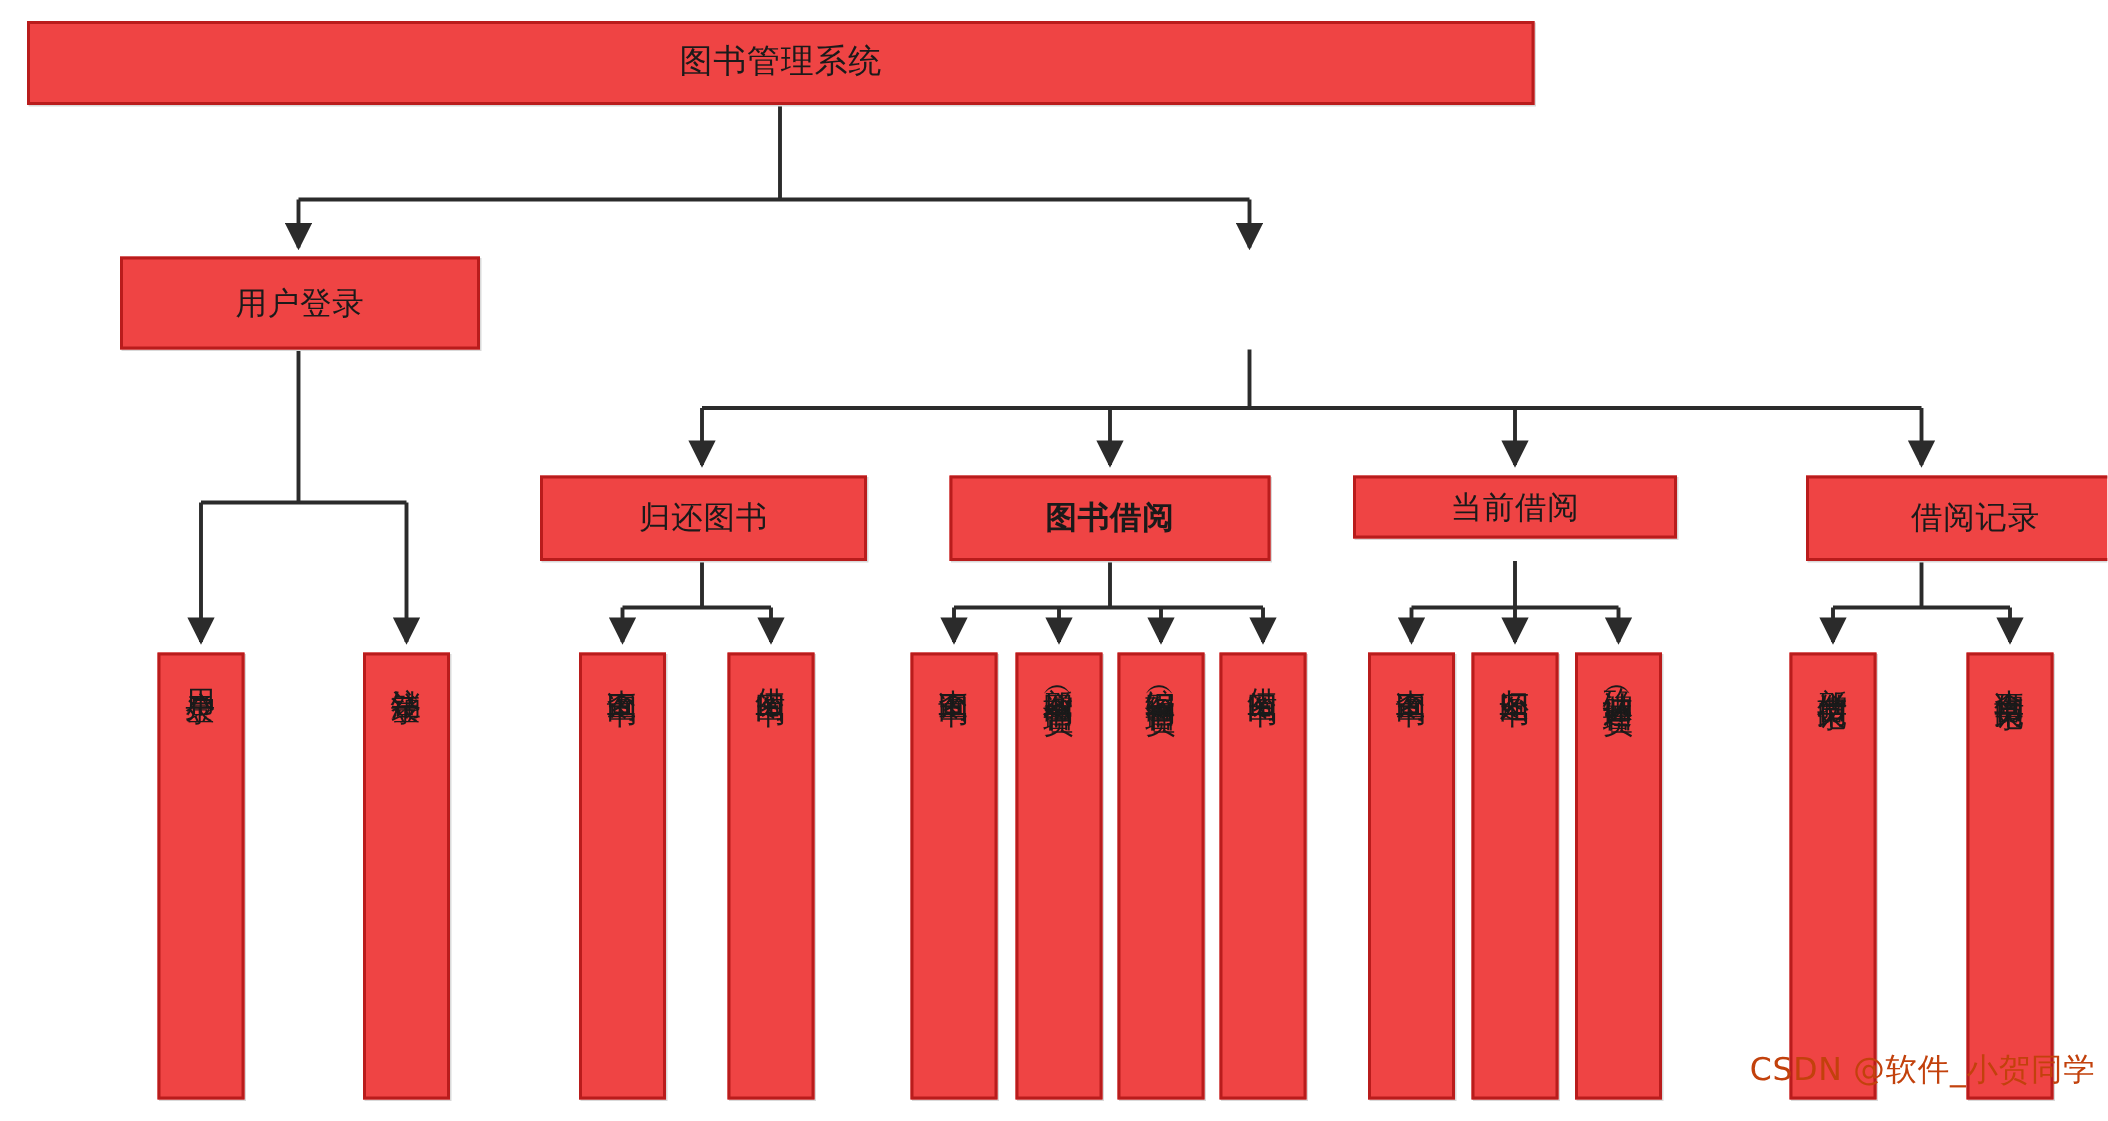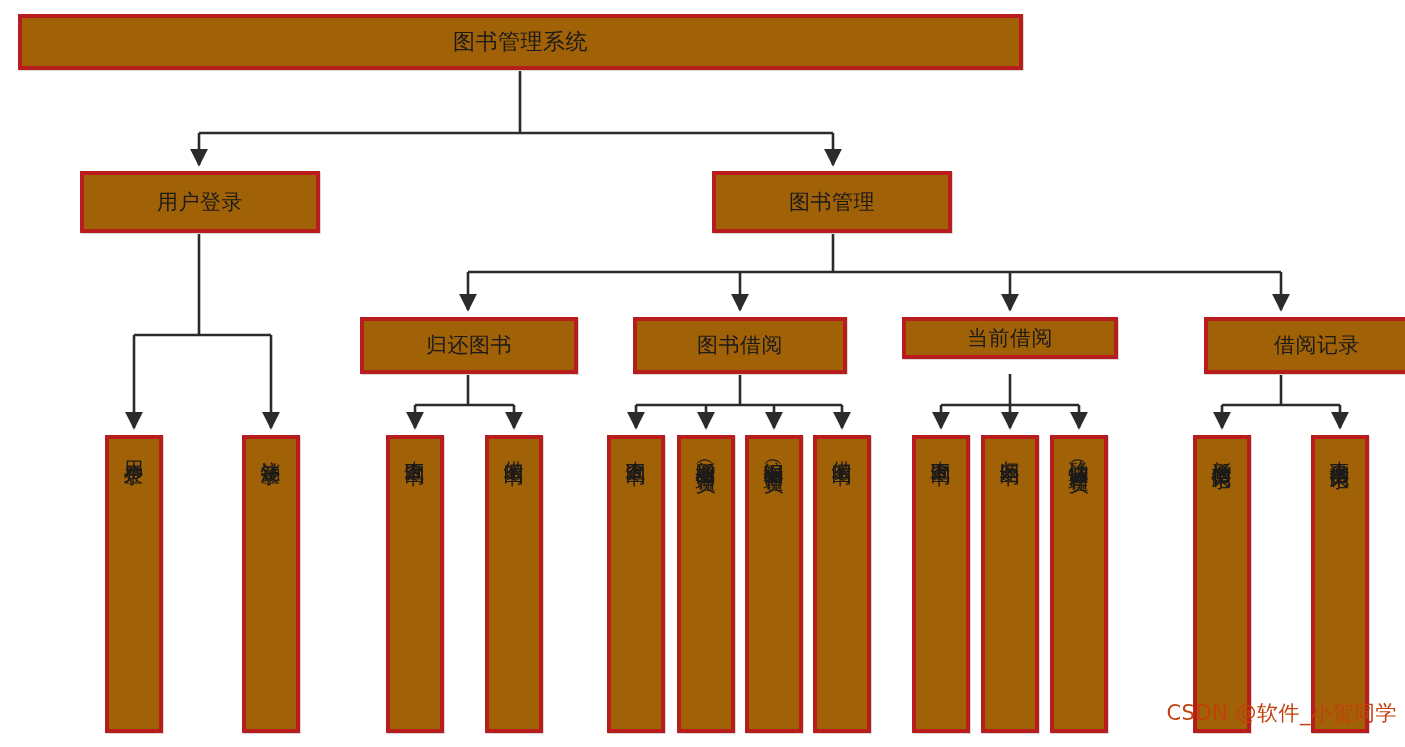--- a/index.html
+++ b/index.html
@@ -21,22 +21,22 @@
   #diagram-svg {
     position: absolute;
     left: 0;
     top: 0;
     width: 1405px;
     height: 747px;
   }
   .node {
     position: absolute;
     box-sizing: border-box;
-    background: #a16207;
-    border: 4px solid #b91c1c;
+    background: #ef4444;
+    border: 2px solid #b91c1c;
     box-shadow: 1px 1px 0 0 #d9d9d9;
     display: flex;
     align-items: center;
     justify-content: center;
     color: #1a1a1a;
   }
   .node .label {
     display: block;
     text-align: center;
     line-height: 1.18;
@@ -127,28 +127,25 @@
     </g>
   </svg>
 
   <div class="node horiz root" style="left:18px; top:14px; width:1005px; height:56px;">
     <span class="label">图书管理系统</span>
   </div>
 
   <div class="node horiz" style="left:80px; top:171px; width:240px; height:62px;">
     <span class="label">用户登录</span>
   </div>
-  <div class="node horiz" style="left:712px; top:171px; width:240px; height:62px;">
-    <span class="label">图书管理</span>
-  </div>
 
   <div class="node horiz" style="left:360px; top:317px; width:218px; height:57px;">
     <span class="label">归还图书</span>
   </div>
-  <div class="node horiz" style="left:633px; top:317px; width:214px; height:57px;">
+  <div class="node horiz" style="left:633px; top:317px; width:214px; height:57px;font-weight:bold;">
     <span class="label">图书借阅</span>
   </div>
   <div class="node horiz" style="left:902px; top:317px; width:216px; height:42px;">
     <span class="label">当前借阅</span>
   </div>
   <div class="node horiz" style="left:1204px; top:317px; width:226px; height:57px;">
     <span class="label">借阅记录</span>
   </div>
 
   <div class="node vert" style="left:105px; top:435px; width:58px; height:298px;">

